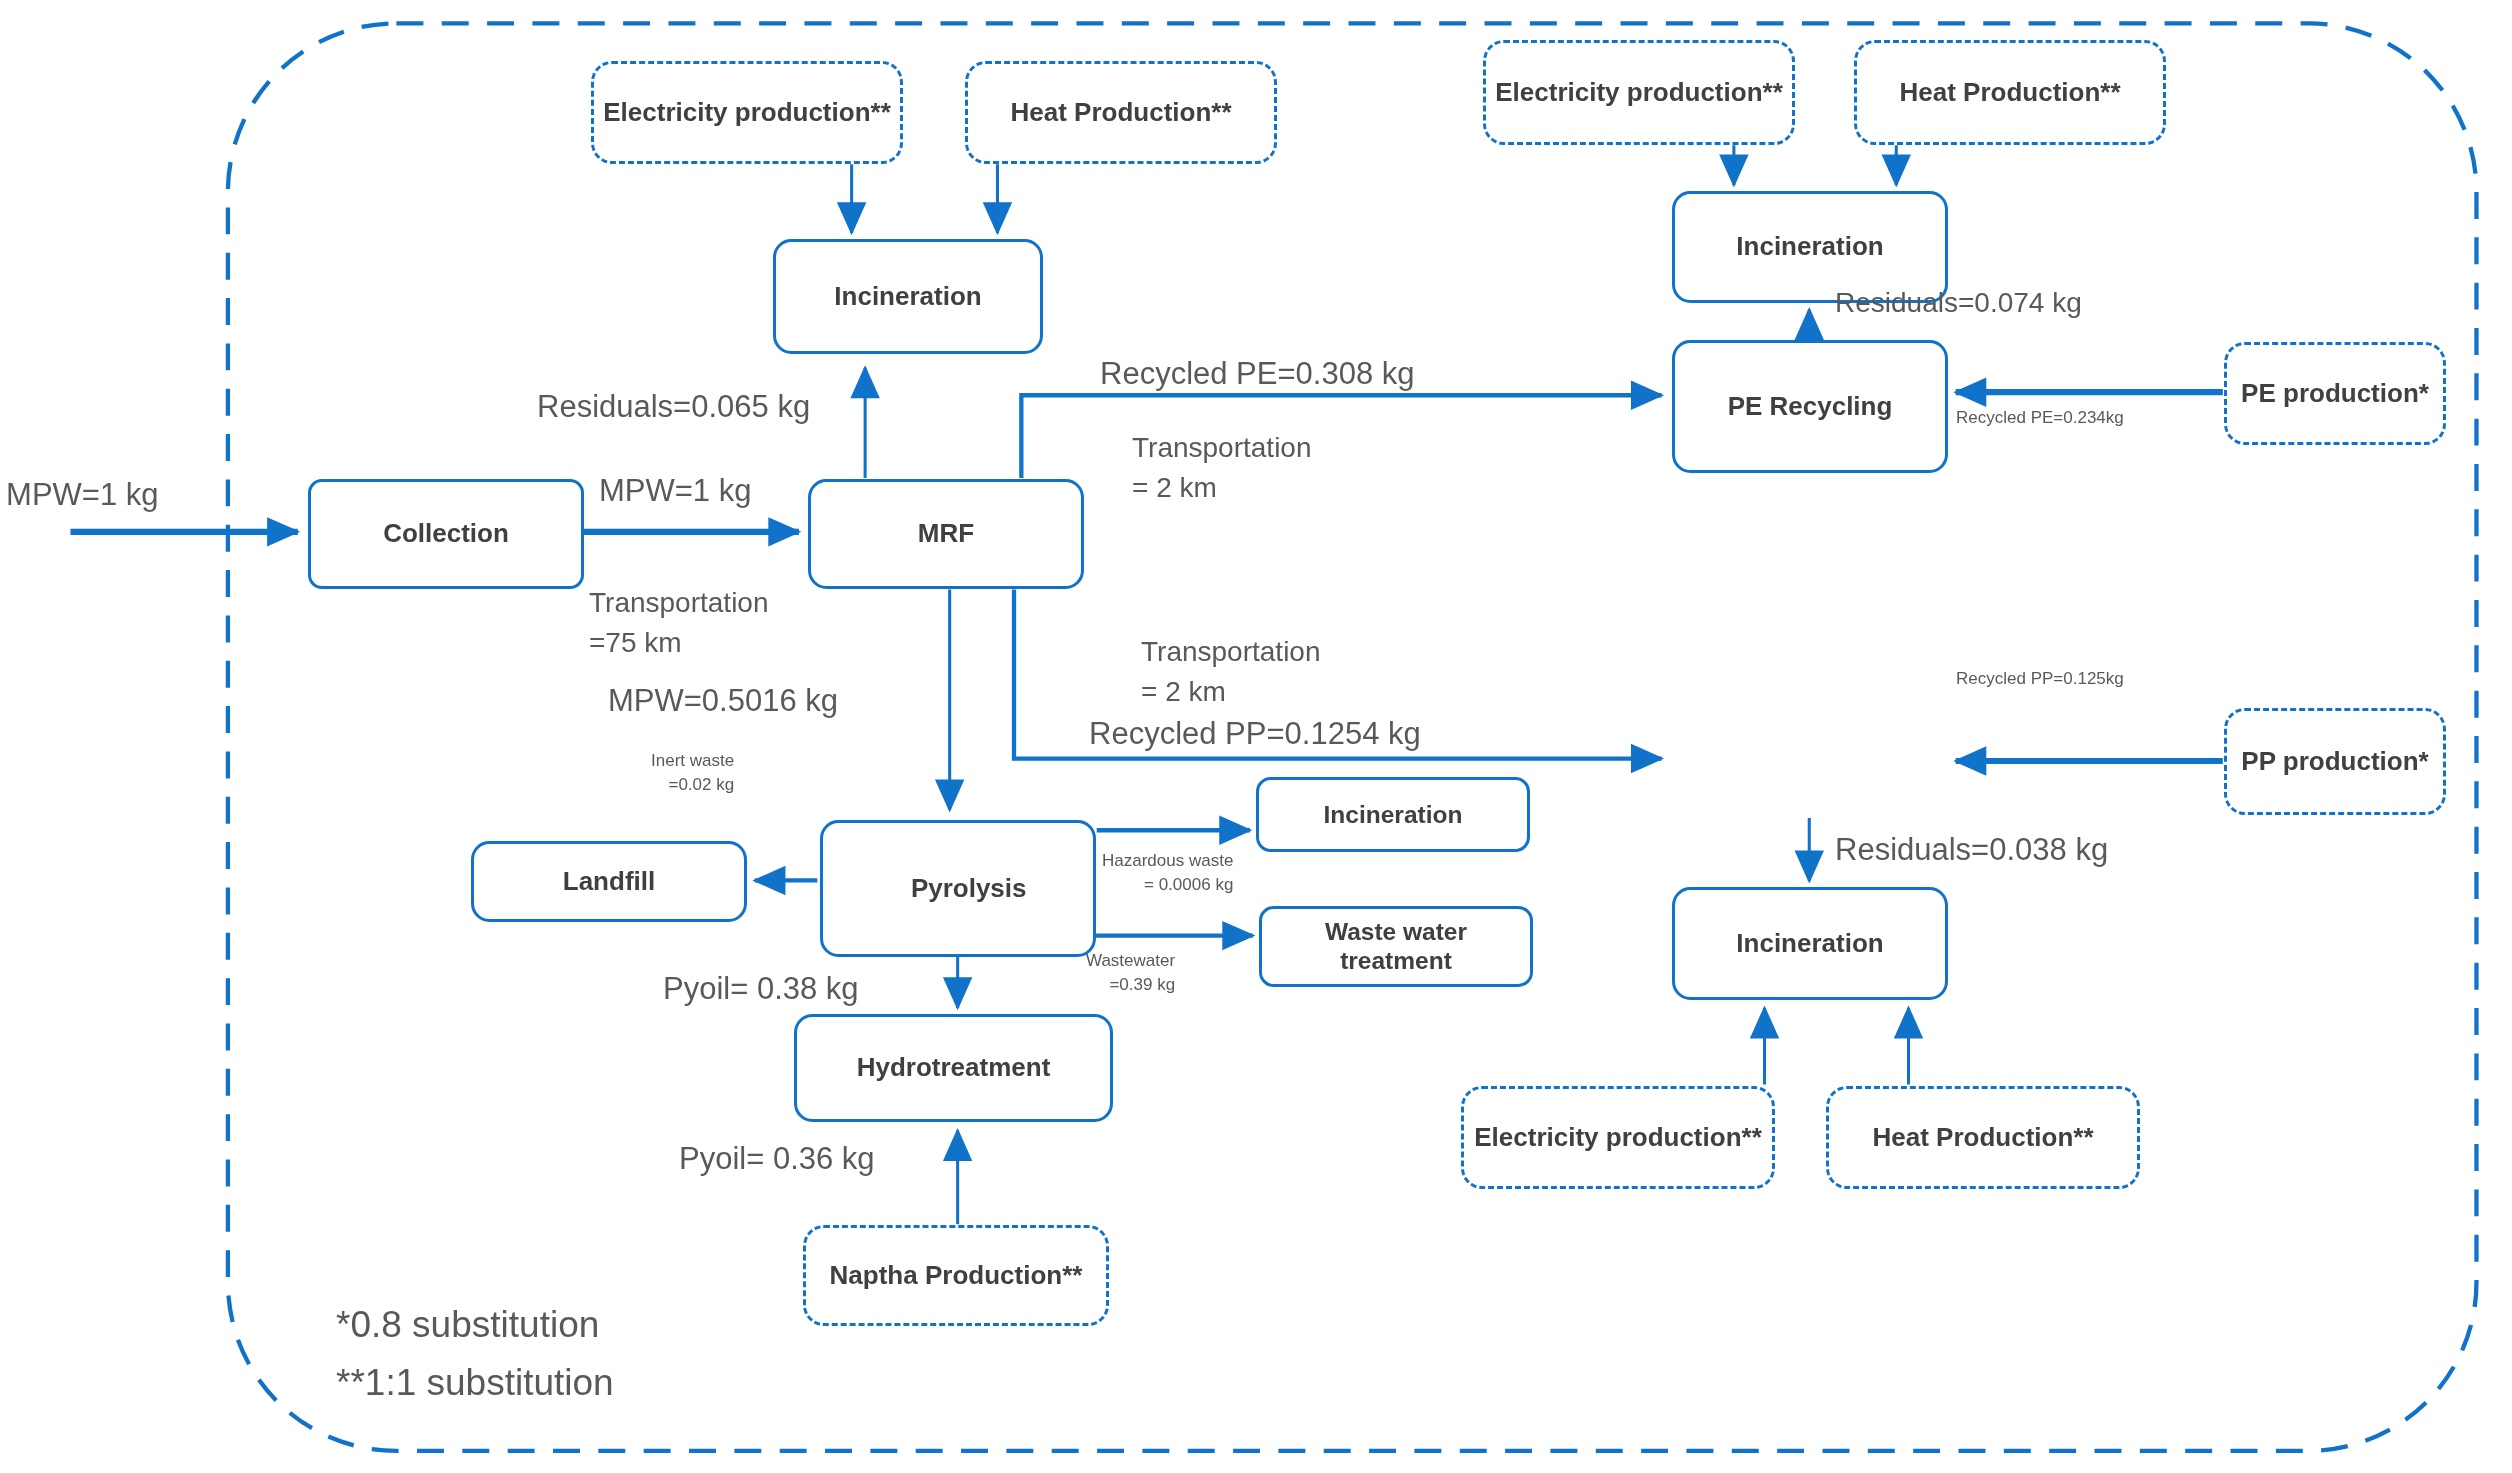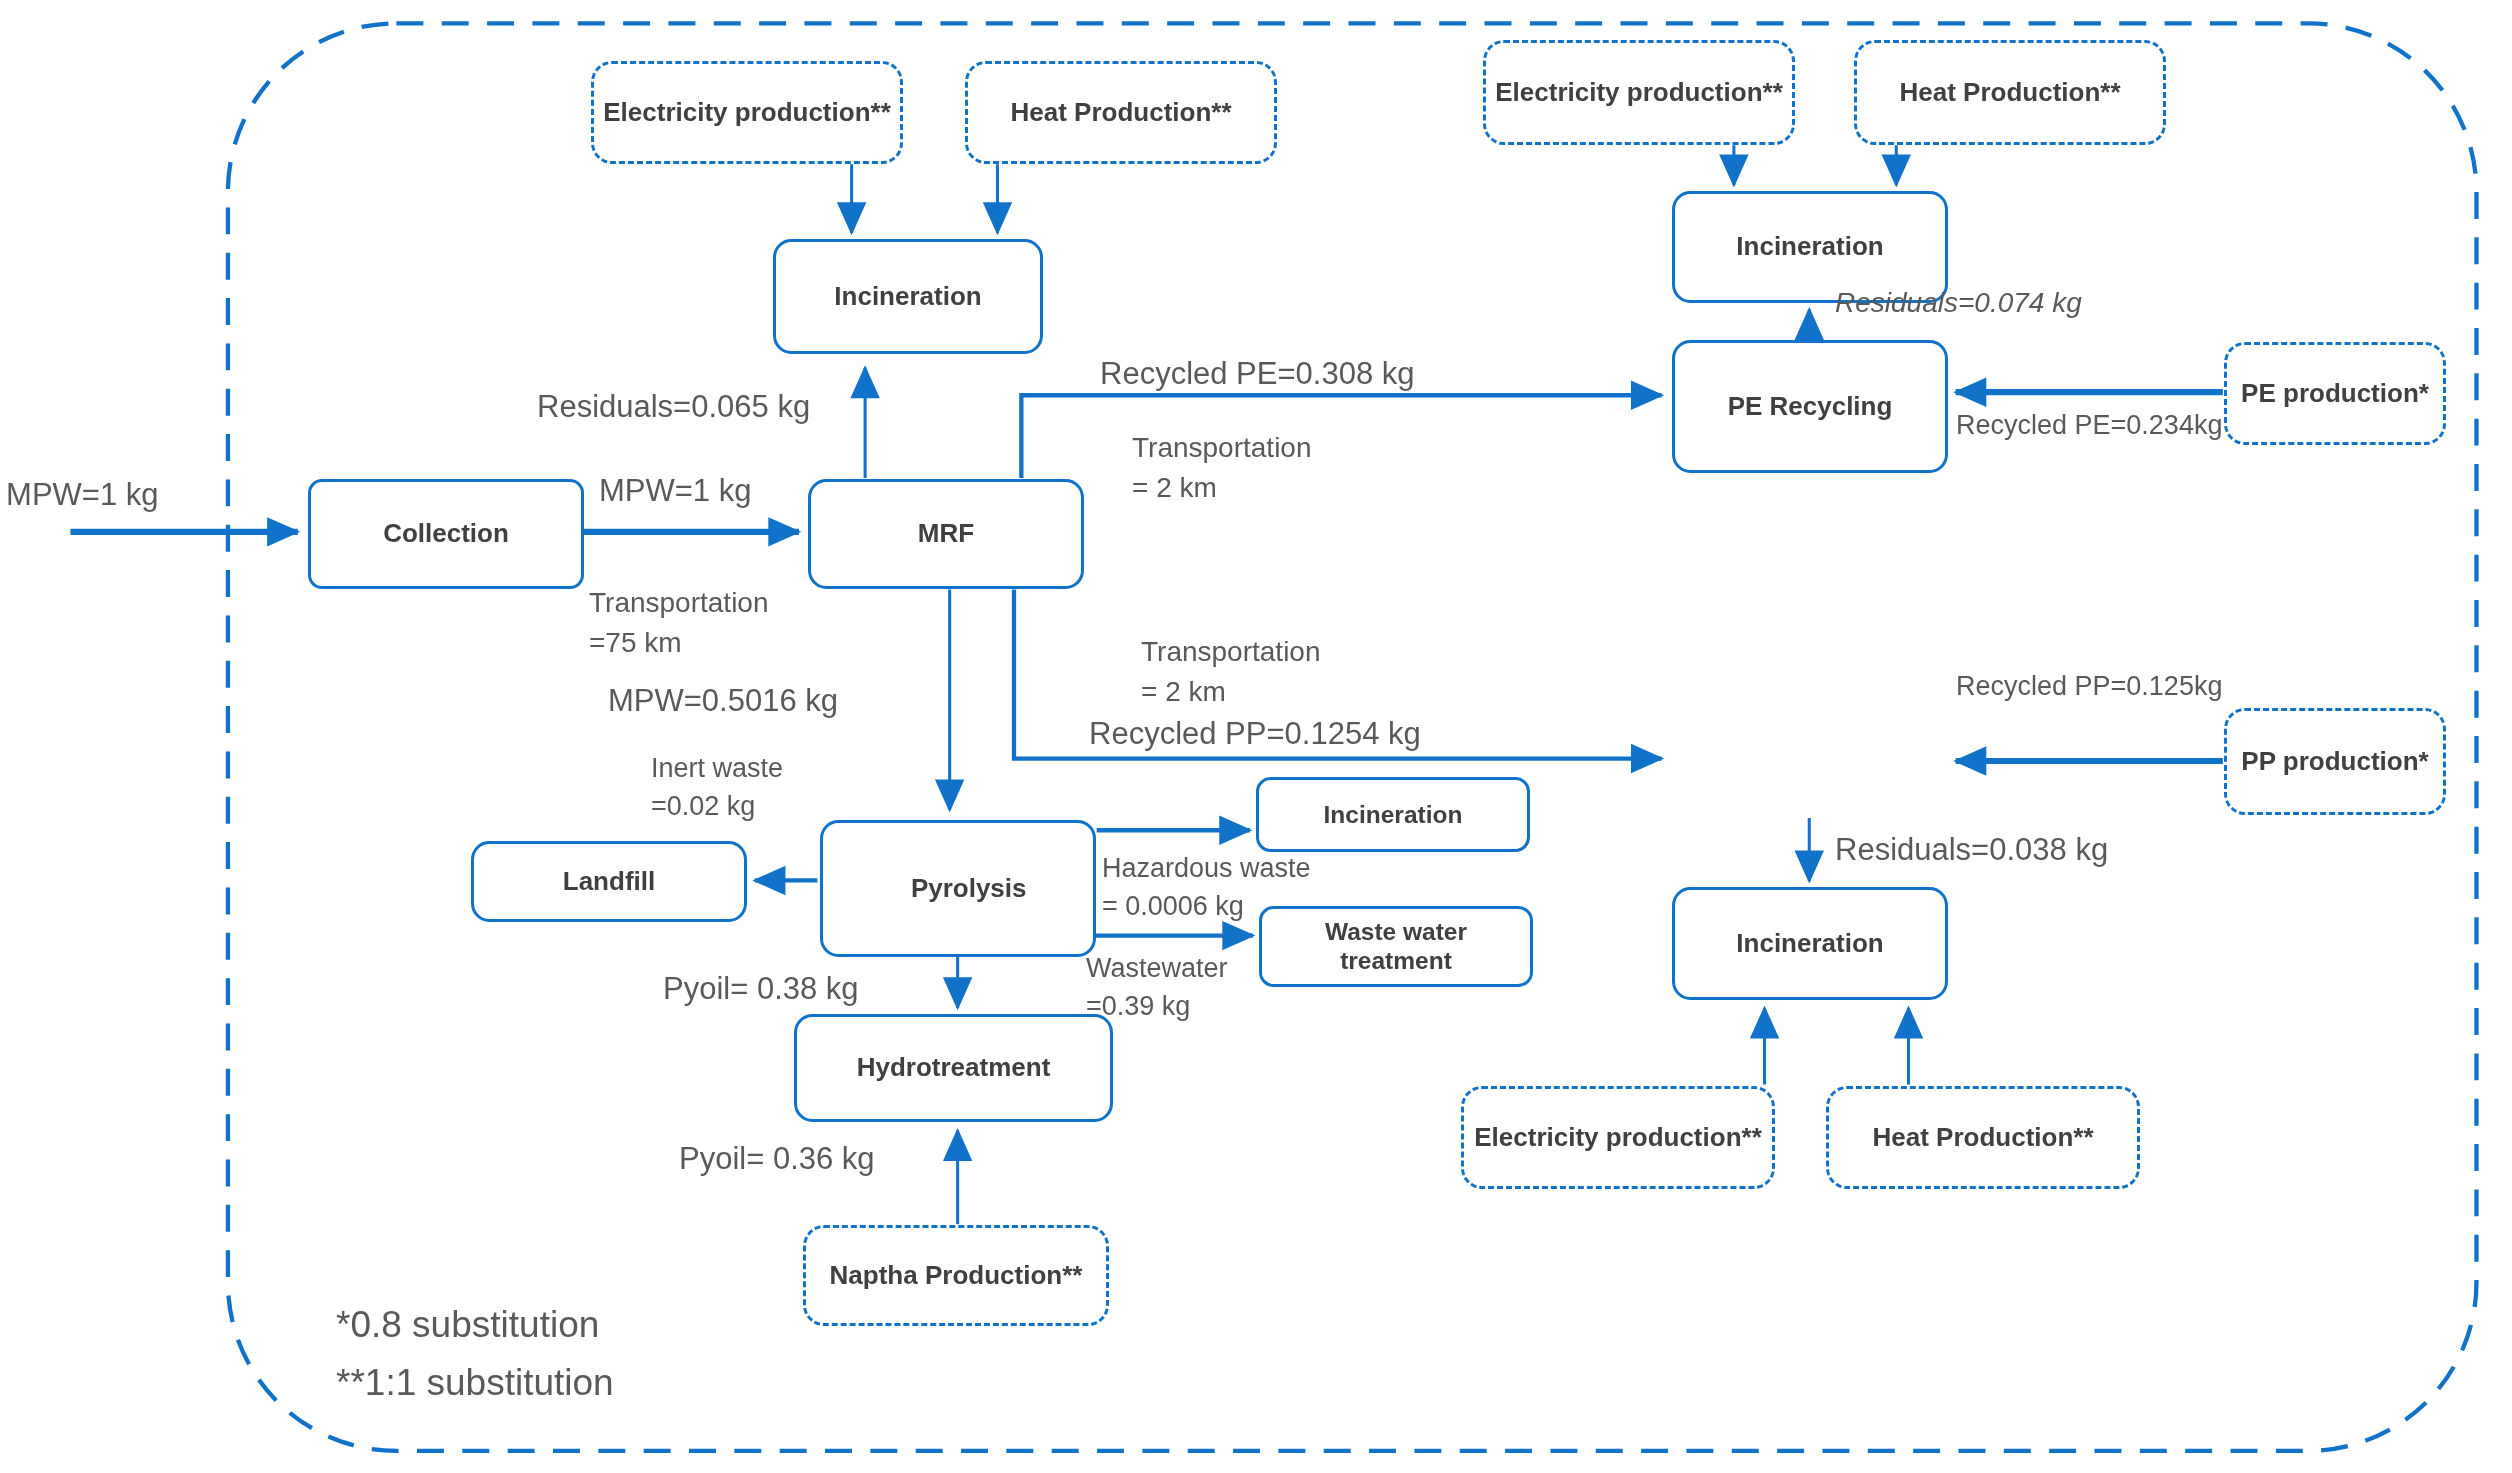--- a/index.html
+++ b/index.html
@@ -8,21 +8,21 @@
   #wires{position:absolute;left:0;top:0;width:2512px;height:1473px;}
   .box{position:absolute;background:#ffffff;border:3.1px solid #1072C8;border-radius:18.4px;
        display:flex;align-items:center;justify-content:center;text-align:center;
        font-weight:bold;color:#404040;font-size:26px;line-height:1.22;padding:3.7px 8.6px;
        box-sizing:border-box;}
   .box.dashed{border-style:dashed;border-width:3.7px;border-radius:21px;}
   .box.thin{font-size:24.5px;border-radius:14.7px;}
   .lbl{position:absolute;color:#595959;font-size:28px;line-height:1.42;
        white-space:pre-line;}
   .lbl.big{font-size:31px;}
-  .lbl.small{font-size:27px;}
+  .lbl.small{font-size:17px;text-align:right;}
   .note{position:absolute;color:#595959;font-size:37px;}
 </style>
 </head>
 <body>
 
 <div id="canvas">
 
   <svg id="wires" viewBox="0 0 4100 2404" xmlns="http://www.w3.org/2000/svg">
     <defs>
       <marker id="ah" markerUnits="userSpaceOnUse" markerWidth="64" markerHeight="56" refX="52" refY="26" orient="auto">
@@ -84,21 +84,21 @@
   <div class="lbl" style="left:589px;top:583px;">Transportation
 =75 km</div>
   <div class="lbl big" style="left:608px;top:679px;">MPW=0.5016 kg</div>
   <div class="lbl big" style="left:537px;top:385px;">Residuals=0.065 kg</div>
   <div class="lbl big" style="left:1100px;top:352px;">Recycled PE=0.308 kg</div>
   <div class="lbl" style="left:1132px;top:428px;">Transportation
 =  2 km</div>
   <div class="lbl" style="left:1141px;top:632px;">Transportation
 = 2 km</div>
   <div class="lbl big" style="left:1089px;top:712px;">Recycled PP=0.1254 kg</div>
-  <div class="lbl" style="left:1835px;top:283px;font-style:italic;">Residuals=0.074 kg</div>
+  <div class="lbl" style="left:1835px;top:283px;">Residuals=0.074 kg</div>
   <div class="lbl small" style="left:1956px;top:406px;">Recycled PE=0.234kg</div>
   <div class="lbl small" style="left:1956px;top:667px;">Recycled PP=0.125kg</div>
   <div class="lbl big" style="left:1835px;top:828px;">Residuals=0.038 kg</div>
   <div class="lbl small" style="left:651px;top:749px;">Inert waste
 =0.02 kg</div>
   <div class="lbl small" style="left:1102px;top:849px;">Hazardous waste
 = 0.0006 kg</div>
   <div class="lbl small" style="left:1086px;top:949px;">Wastewater
 =0.39 kg</div>
   <div class="lbl big" style="left:663px;top:967px;">Pyoil= 0.38 kg</div>

